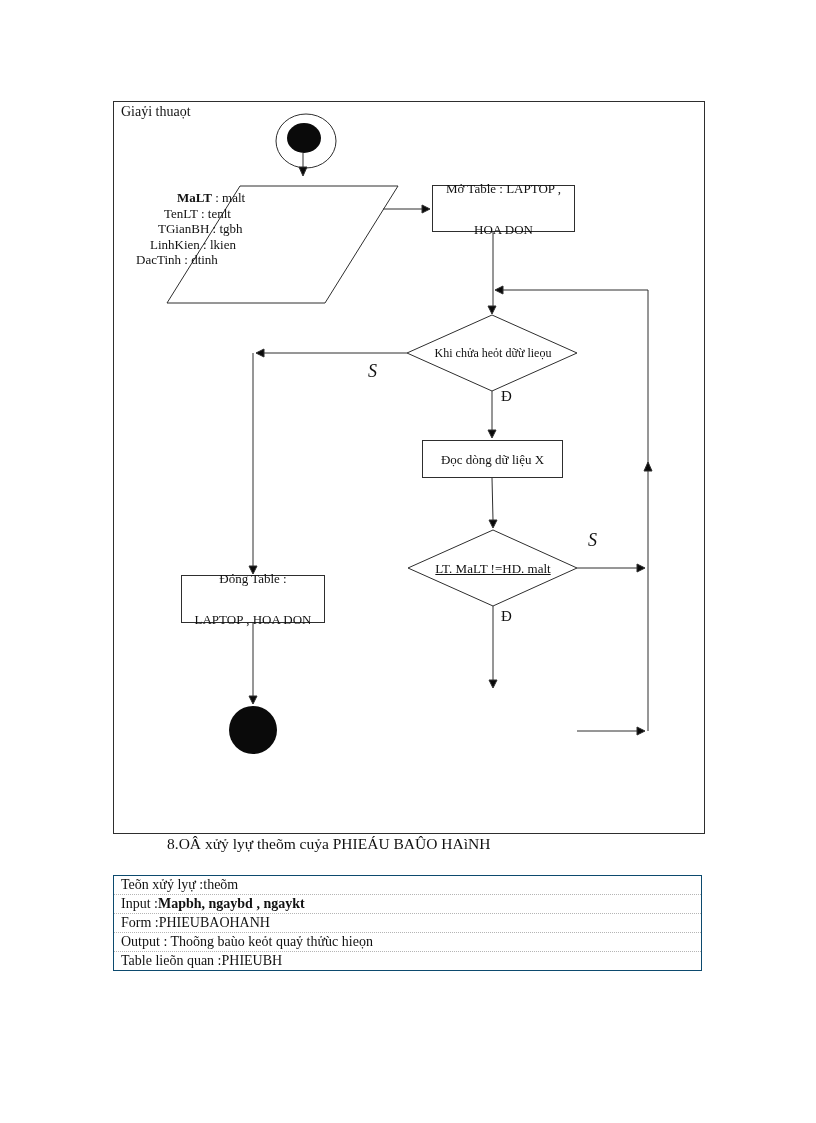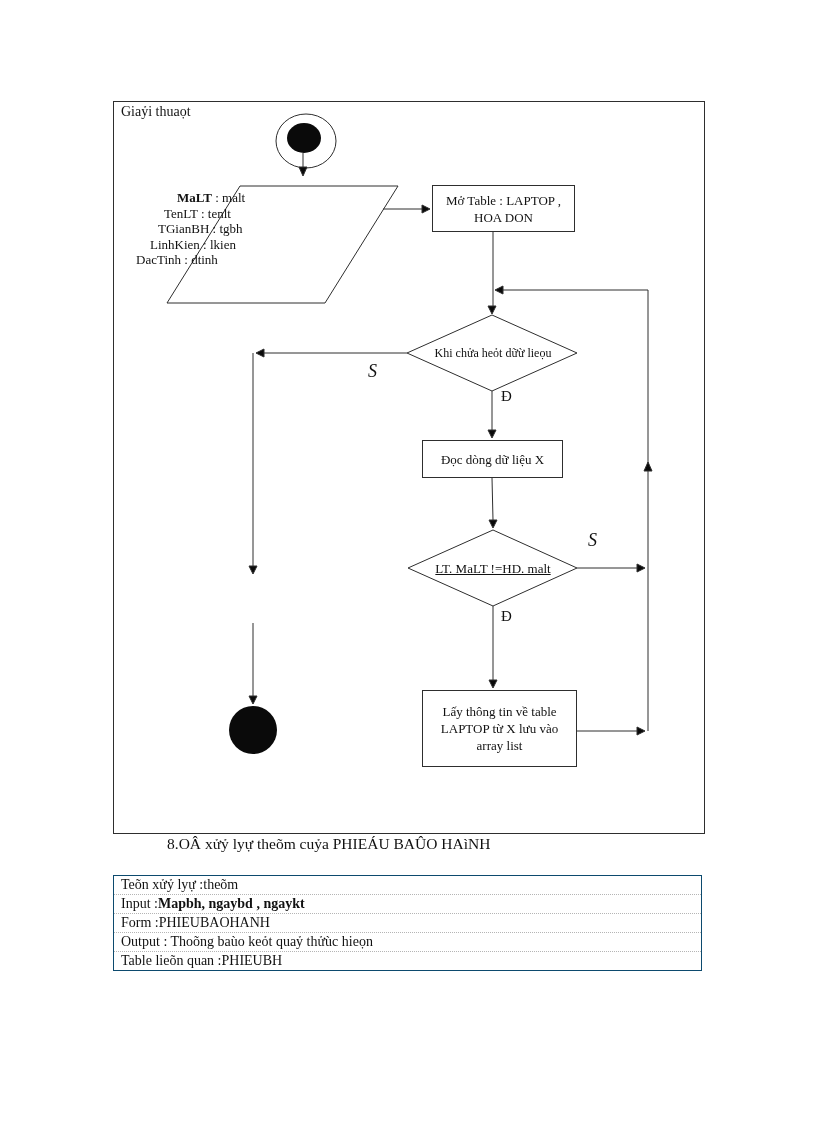--- a/index.html
+++ b/index.html
@@ -3,21 +3,21 @@
 <meta charset="utf-8">
 <style>
   html,body{margin:0;padding:0;background:#ffffff;}
   .page{position:relative;width:816px;height:1123px;background:#ffffff;overflow:hidden;
         font-family:"Liberation Serif","DejaVu Serif",serif;color:#111;}
   .frame{position:absolute;left:113px;top:101px;width:590px;height:731px;
          border:1px solid #2e2e2e;background:transparent;}
   svg.connectors{position:absolute;left:0;top:0;}
   .node-box{position:absolute;border:1px solid #2e2e2e;background:#fff;
             display:flex;flex-direction:column;justify-content:center;
-            font-size:13px;line-height:17px;text-align:center;}
+            font-size:13px;line-height:17px;text-align:center;gap:24px;}
   .algo-label{position:absolute;left:121px;top:104px;font-size:14px;}
   .plines{position:absolute;left:167px;top:190px;width:231px;font-size:13px;}
   .plines div{line-height:15.5px;}
   .plines span{white-space:pre;}
   .p1{transform:translateX(10px);} .p2{transform:translateX(-3px);}
   .p3{transform:translateX(-9px);} .p4{transform:translateX(-17px);}
   .p5{transform:translateX(-31px);}
   .diamond-text{position:absolute;text-align:center;}
   .branch-label{position:absolute;font-size:15px;}
   .branch-s{font-size:18px;font-style:italic;}
@@ -105,26 +105,25 @@
   <div class="branch-label" style="left:501px;top:388px;">Đ</div>
 
   <div class="node-box" style="left:422px;top:440px;width:139px;height:36px;">
     <div>Đọc dòng dữ liệu X</div>
   </div>
 
   <div class="diamond-text" style="left:408px;top:561px;width:170px;font-size:13px;text-decoration:underline;">LT. MaLT !=HD. malt</div>
   <div class="branch-label branch-s" style="left:588px;top:530px;">S</div>
   <div class="branch-label" style="left:501px;top:608px;">Đ</div>
 
-  <div class="node-box" style="left:422px;top:690px;width:153px;height:75px;">
-    <div>Lấy thông tin về table</div>
-    <div>LAPTOP từ X lưu vào</div>
-    <div>array list</div>
+
+  <div class="node-box" style="left:181px;top:575px;width:142px;height:46px;">
+    <div>Đóng Table :</div>
+    <div>LAPTOP , HOA DON</div>
   </div>
-
 
   <div class="caption">8.OÂ xửỷ lyự theõm cuỷa PHIEÁU BAÛO HAìNH</div>
 
   <div class="info-table">
     <div class="info-row">Teõn xửỷ lyự :theõm</div>
     <div class="info-row"><span>Input :</span><span class="bold">Mapbh, ngaybd , ngaykt</span></div>
     <div class="info-row">Form :PHIEUBAOHANH</div>
     <div class="info-row">Output : Thoõng baùo keỏt quaỷ thửùc hieọn</div>
     <div class="info-row">Table lieõn quan :PHIEUBH</div>
   </div>

